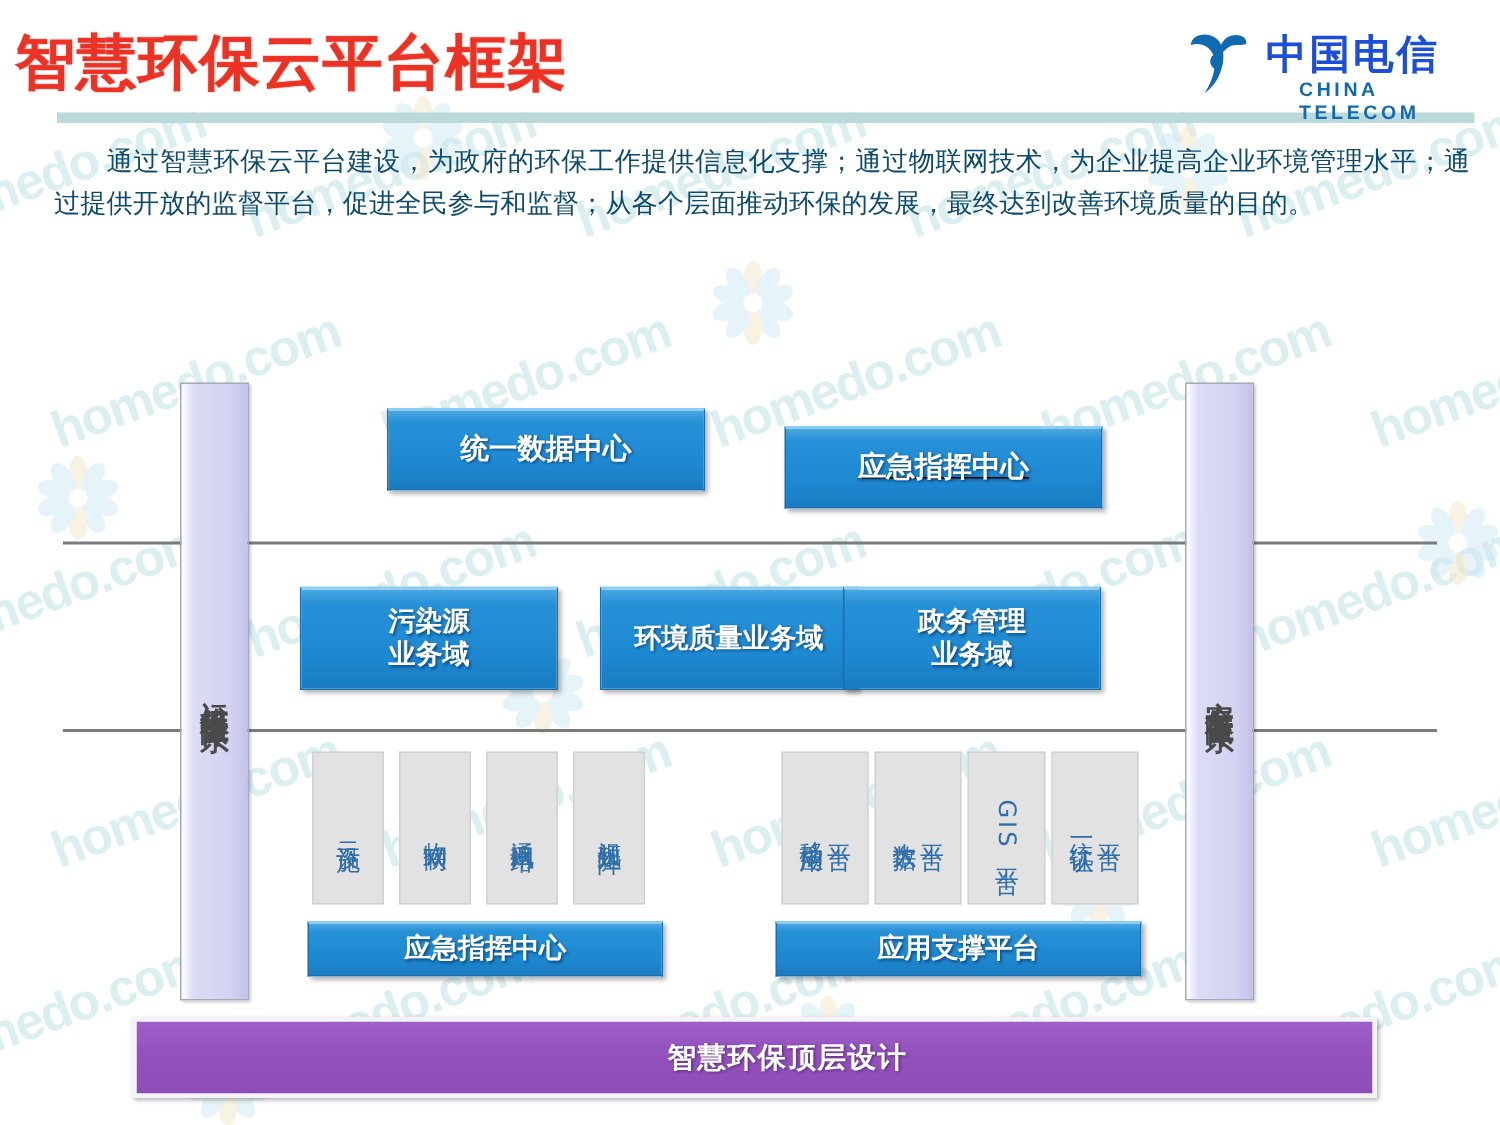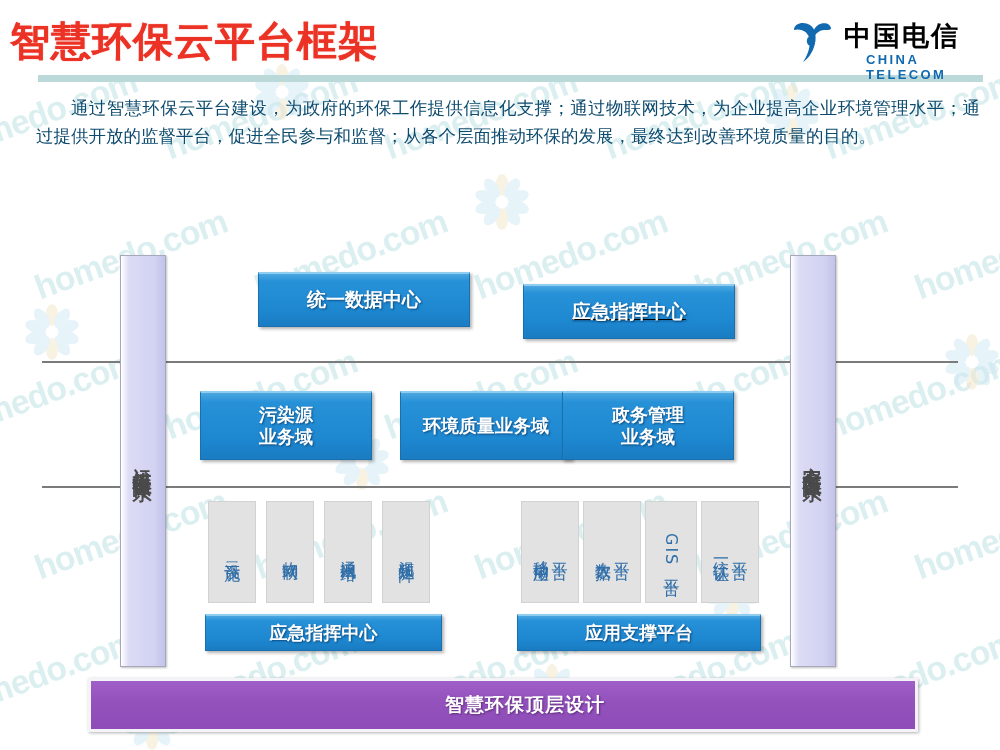--- a/index.html
+++ b/index.html
@@ -46,21 +46,21 @@
   #title-rule{
     position:absolute;left:38px;top:75px;width:945px;height:7px;
     background:#bcd9d9;
   }
 
   
   #logo{position:absolute;right:20px;top:18px;width:190px;height:52px;}
   #logo-mark{position:absolute;left:0;top:2px;width:46px;height:44px;}
   #logo-cn{
     position:absolute;left:54px;top:0px;
-    font-size:27px;font-weight:700;color:#000000;
+    font-size:27px;font-weight:700;color:#1d4ed8;
     font-family:"DejaVu Sans","Liberation Sans",sans-serif;
     letter-spacing:2px;
   }
   #logo-en{
     position:absolute;left:56px;top:34px;
     font-size:13px;font-weight:700;color:#1169b0;
     letter-spacing:2.4px;
     margin-left:20px;
   }
 

